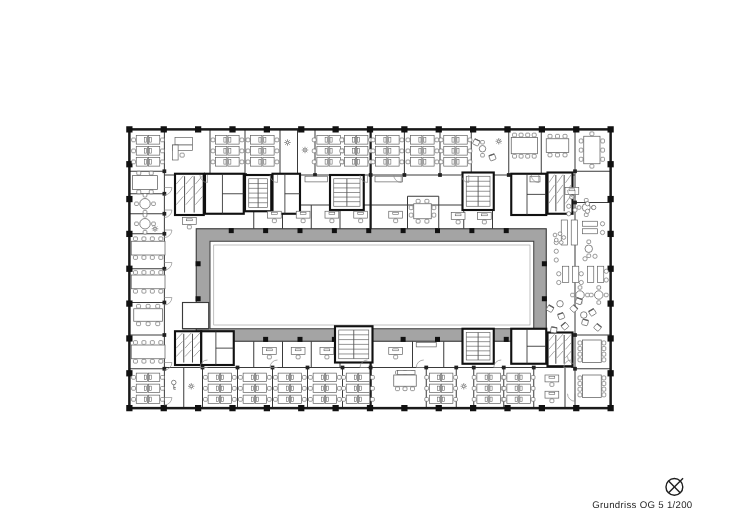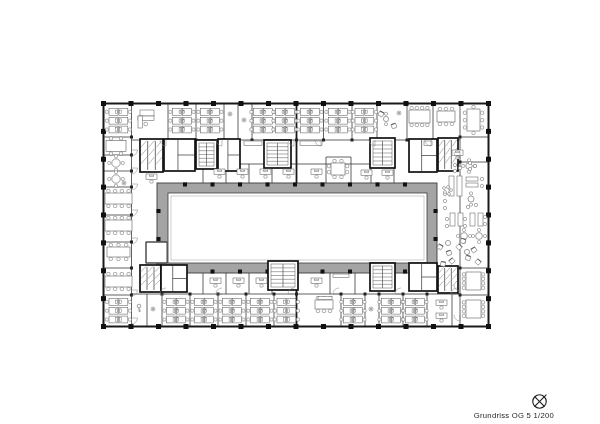--- a/index.html
+++ b/index.html
@@ -1,19 +1,19 @@
 <!DOCTYPE html>
 <html><head>
 <meta charset="utf-8">
 <style>
   html,body{margin:0;padding:0;background:#fff;}
   .page{position:relative;width:600px;height:424px;background:#ffffff;overflow:hidden;
         font-family:"Liberation Sans",sans-serif;}
   #plan{position:absolute;left:0;top:0;width:600px;height:424px;}
-  .annot{position:absolute;left:0;top:0;width:600px;height:328px;pointer-events:none;margin-top:12px;}
+  .annot{position:absolute;left:0;top:0;width:600px;height:328px;pointer-events:none;}
   .north{position:absolute;left:531px;top:381px;width:17px;height:17px;}
   .caption{position:absolute;left:450px;top:399px;width:104px;text-align:right;
            font-size:7.7px;line-height:9px;letter-spacing:.25px;color:#1f1f1f;white-space:nowrap;}
 </style>
 </head>
 <body>
 
 <div class="page">
   <div id="plan"><svg viewBox="0 0 600 424" width="600" height="424">
         <g>

